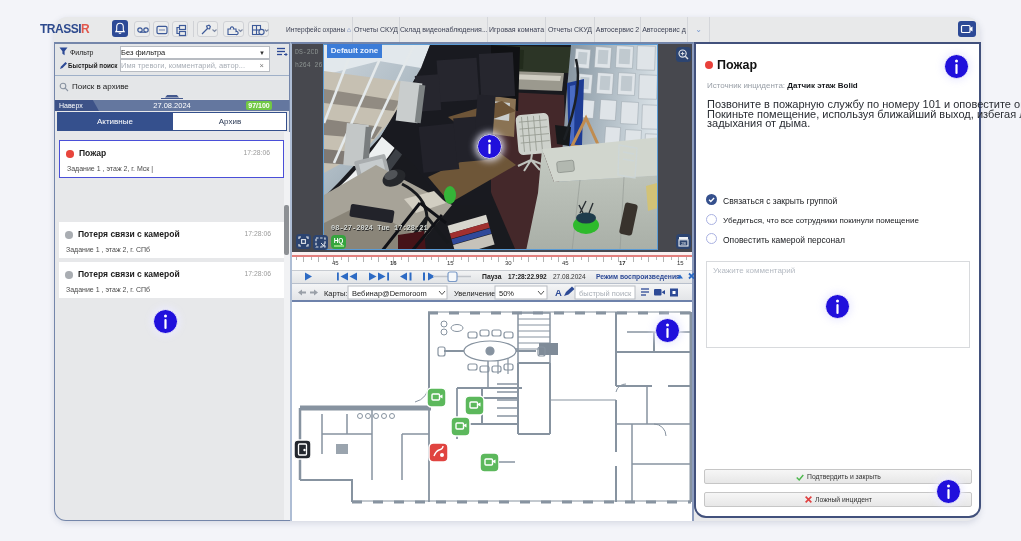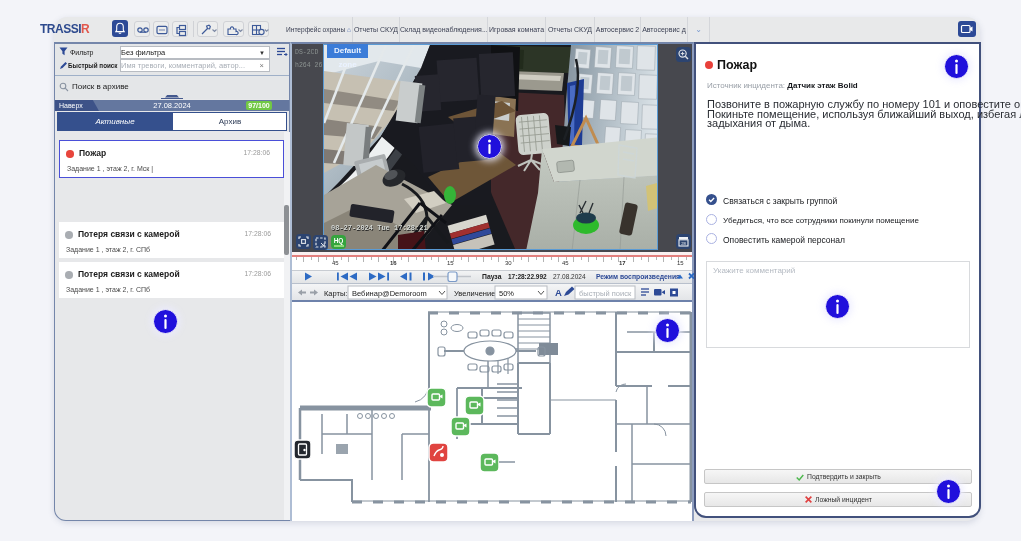--- a/index.html
+++ b/index.html
@@ -44,41 +44,41 @@
             clip-path:polygon(0 0,86% 0,100% 100%,0 100%); color:#fff; font-size:7px;
             line-height:11px; padding-left:4px; }
   #datebar { position:absolute; left:55px; top:100px; width:234px; text-align:center; color:#fff;
              font-size:7.5px; line-height:11px; }
   #score { position:absolute; left:246px; top:101px; width:26px; height:9px; background:#71c844;
            border-radius:2px; color:#fff; font-size:7px; font-weight:bold; text-align:center;
            line-height:9px; }
   #tabs { position:absolute; left:57px; top:112px; width:230px; height:19px; background:#fff;
           border:1px solid #35508d; }
   #tab-active { position:absolute; left:57px; top:112px; width:116px; height:19px;
-                background:#35508d; color:#fff; font-size:8px; text-align:center; line-height:19px;font-style:italic; }
+                background:#35508d; color:#fff; font-size:8px; text-align:center; line-height:19px; }
   #tab-arch { position:absolute; left:173px; top:112px; width:114px; height:19px;
               color:#2c3a55; font-size:8px; text-align:center; line-height:19px; }
   .card { position:absolute; left:59px; width:225px; height:36px; background:#fff; }
   .card.sel { border:1.5px solid #4a4fd8; }
   .dot { position:absolute; left:6px; top:9px; width:7.5px; height:7.5px; border-radius:50%; }
   .card .ttl { position:absolute; left:19px; top:7px; font-size:8.5px; font-weight:bold; color:#1a1a1a; }
   .card .tm { position:absolute; right:13px; top:8px; font-size:6.8px; color:#9a9a9a; }
   .card .sub { position:absolute; left:7px; top:24px; font-size:7px; color:#4a4a4a; }
   #lscroll { position:absolute; left:284px; top:205px; width:5px; height:50px; background:#8d9094;
              border-radius:2px; }
   
   #center { position:absolute; left:290px; top:42px; width:404px; height:479px;
             background:#fff; border-left:2px solid #aebdd4; border-right:2px solid #8d9cbd;
             border-top:2px solid #7486aa; }
   #videocell { position:absolute; left:292px; top:44px; width:400px; height:208px; background:#47484e; }
   .camtxt { position:absolute; font-size:6.5px; color:#8b9290; font-family:"Liberation Mono",monospace; }
   #video { position:absolute; left:323px; top:44px; width:335px; height:206px;
            border:1.5px solid #5a9bd5; background:#1c1c20; overflow:hidden; }
   #video svg { filter:blur(0.45px); }
-  #dz { position:absolute; left:327px; top:44px; width:41px; height:14px; background:#3b7cd8;
+  #dz { position:absolute; left:327px; top:44px; width:55px; height:14px; background:#3b7cd8;
         color:#eaf2ff; font-size:8px; font-weight:bold; line-height:14px; text-align:center; }
   #vstamp { position:absolute; left:331px; top:224px; font-size:7px; color:#d4d8d4;
             font-family:"Liberation Mono",monospace; font-weight:bold;
             text-shadow:0.5px 0.5px 0 #222; }
   #hq { position:absolute; left:331px; top:235px; width:15px; height:14px; background:#35a43e;
         border-radius:4px; color:#fff; font-size:6.5px; font-weight:bold; text-align:center;
         line-height:12px; }
   #hq i { position:absolute; left:2.5px; bottom:2px; width:10px; height:1.6px; background:#8ed87a; }
   
   #redline { position:absolute; left:292px; top:252px; width:400px; height:5px; background:#fbf1f1;

